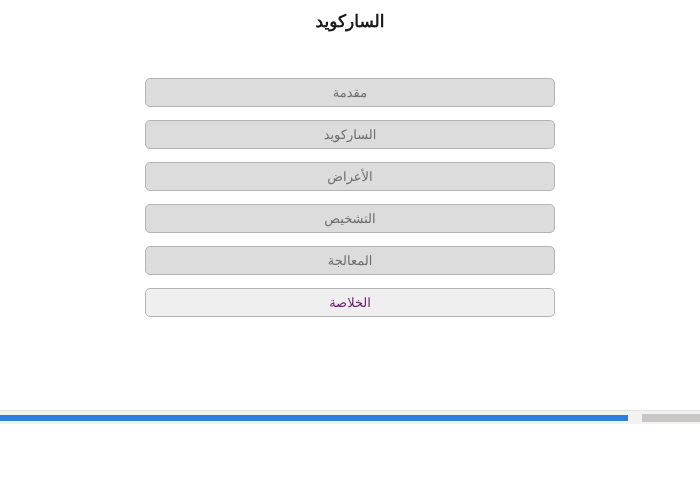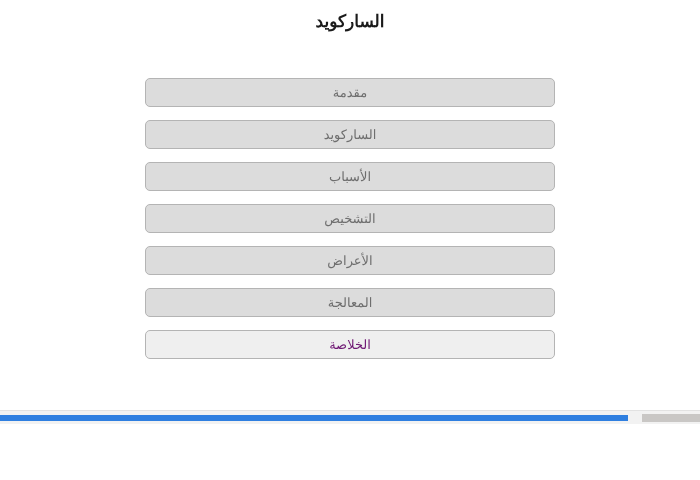--- a/index.html
+++ b/index.html
@@ -101,27 +101,24 @@
   <h1 class="title">الساركويد</h1>
 
   <ul class="nav-list">
     <li class="nav-item">
       <span>مقدمة</span>
     </li>
     <li class="nav-item">
       <span>الساركويد</span>
     </li>
     <li class="nav-item">
-      <span>الأسباب</span>
+      <span>الأعراض</span>
     </li>
     <li class="nav-item">
       <span>التشخيص</span>
-    </li>
-    <li class="nav-item">
-      <span>الأعراض</span>
     </li>
     <li class="nav-item">
       <span>المعالجة</span>
     </li>
     <li class="nav-item current">
       <span>الخلاصة</span>
     </li>
   </ul>
 
   <div class="bottom-bar">

